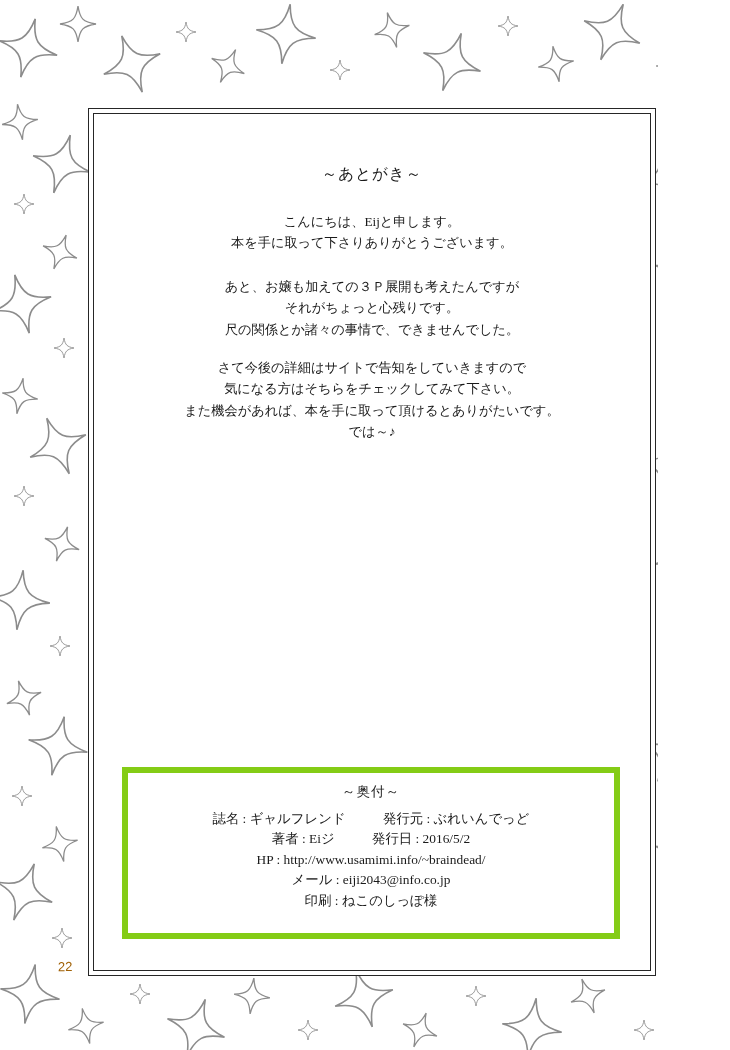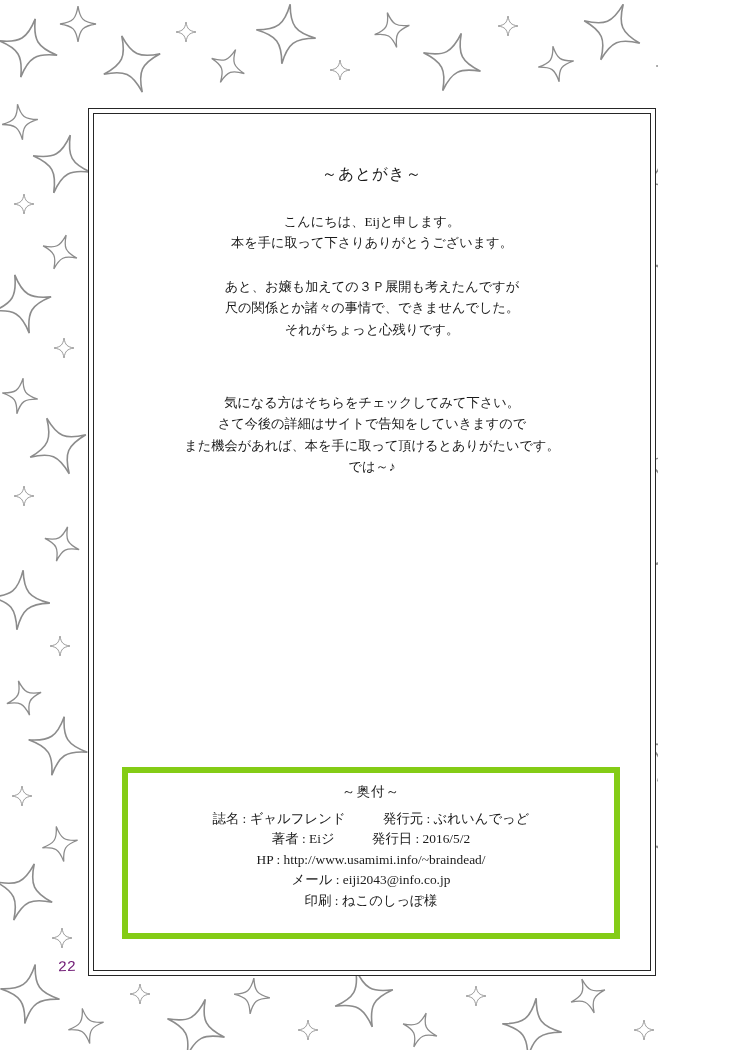--- a/index.html
+++ b/index.html
@@ -70,21 +70,21 @@
     margin-bottom: 26px;
     font-weight: normal;
   }
   .aw-para {
     font-size: 13.2px;
     line-height: 1.62;
     color: #1a1a1a;
     margin: 0 0 22px 0;
   }
   .aw-para:last-child { margin-bottom: 0; }
-  .aw-gap-big { margin-bottom: 52px; }
+  .aw-gap-big { margin-bottom: 17px; }
   .aw-line { display: block; white-space: nowrap; text-align: center; }
   
   #colophon {
     position: absolute;
     left: 33px;
     top: 658px;
     width: 498px;
     height: 172px;
     border: 6px solid #84cc16;
     box-sizing: border-box;
@@ -106,23 +106,23 @@
     color: #1a1a1a;
   }
   .col-row { white-space: nowrap; }
   .col-row .seg { display: inline-block; }
   .col-row .seg + .seg { margin-left: 34px; }
   
   #page-number {
     position: absolute;
     left: 58px;
     top: 955px;
-    font-size: 15px;
-    color: #701a75;
-    font-family: Liberation Mono, monospace;
+    font-size: 13px;
+    color: #a16207;
+    font-family: Liberation Sans, sans-serif;
     z-index: 4;
     transform: rotate(-1deg);
   }
 </style>
 </head>
 <body>
 
 <div id="page">
 
   <div id="sparkle-bg">
@@ -216,27 +216,27 @@
       <div class="aw-title">～あとがき～</div>
 
       <div class="aw-para">
         <span class="aw-line">こんにちは、Eijと申します。</span>
         <span class="aw-line">本を手に取って下さりありがとうございます。</span>
       </div>
 
 
       <div class="aw-para aw-gap-big">
         <span class="aw-line">あと、お嬢も加えての３Ｐ展開も考えたんですが</span>
+        <span class="aw-line">それがちょっと心残りです。</span>
         <span class="aw-line">尺の関係とか諸々の事情で、できませんでした。</span>
-        <span class="aw-line">それがちょっと心残りです。</span>
       </div>
 
       <div class="aw-para">
+        <span class="aw-line">さて今後の詳細はサイトで告知をしていきますので</span>
         <span class="aw-line">気になる方はそちらをチェックしてみて下さい。</span>
-        <span class="aw-line">さて今後の詳細はサイトで告知をしていきますので</span>
         <span class="aw-line">また機会があれば、本を手に取って頂けるとありがたいです。</span>
         <span class="aw-line">では～♪</span>
       </div>
     </div>
 
     <div id="colophon">
       <div class="col-title">～奥付～</div>
       <div class="col-rows">
         <div class="col-row">
           <span class="seg">誌名 : ギャルフレンド</span>

